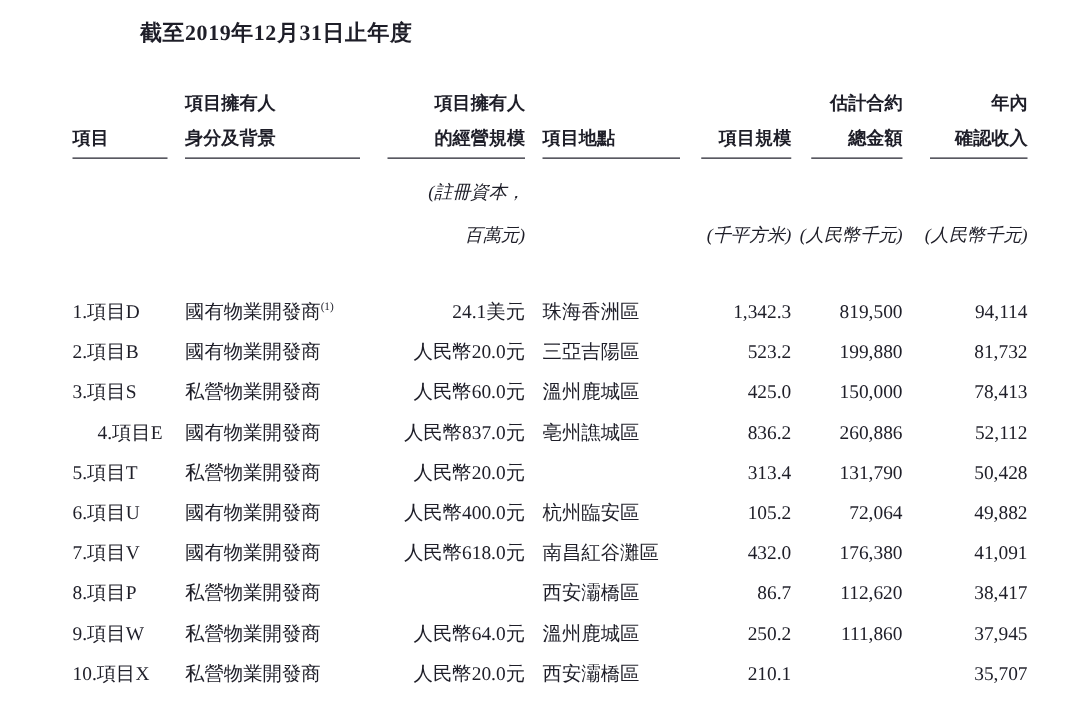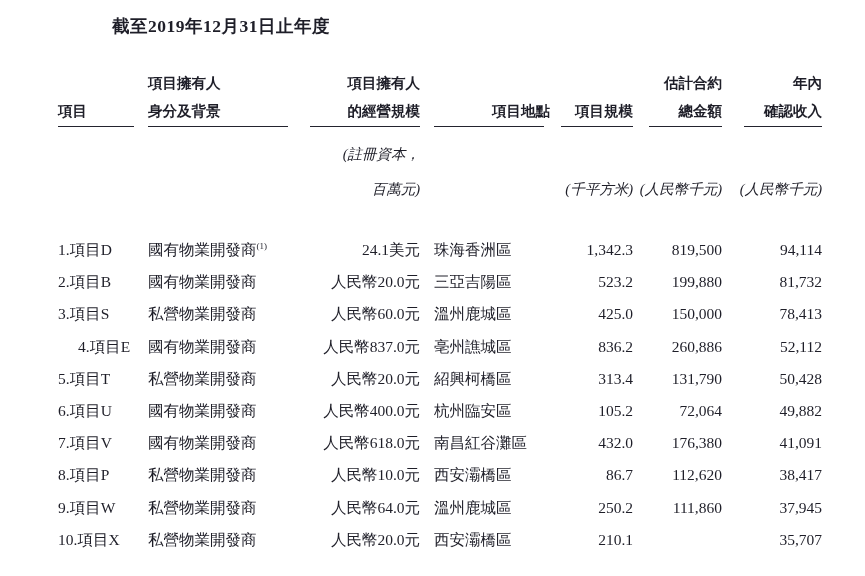--- a/index.html
+++ b/index.html
@@ -65,21 +65,21 @@
     letter-spacing:0;
   }
   
   .r1c2{grid-row:1;grid-column:2;}
   .r1c3{grid-row:1;grid-column:3;}
   .r1c6{grid-row:1;grid-column:6;}
   .r1c7{grid-row:1;grid-column:7;}
   .r2c1{grid-row:2;grid-column:1;}
   .r2c2{grid-row:2;grid-column:2;}
   .r2c3{grid-row:2;grid-column:3;}
-  .r2c4{grid-row:2;grid-column:4;text-align:right;}
+  .r2c4{grid-row:2;grid-column:4;}
   .r2c5{grid-row:2;grid-column:5;}
   .r2c6{grid-row:2;grid-column:6;}
   .r2c7{grid-row:2;grid-column:7;}
   .r4c3{grid-row:4;grid-column:3;}
   .r5c3{grid-row:5;grid-column:3;}
   .r5c5{grid-row:5;grid-column:5;}
   .r5c6{grid-row:5;grid-column:6;}
   .r5c7{grid-row:5;grid-column:7;}
 </style>
 </head>
@@ -142,41 +142,39 @@
       <div class="cell left" style="grid-area: 10 / 1; margin-left: 20px;"><span>4.</span><span>項目E</span></div>
       <div class="cell left" style="grid-area: 10 / 2;"><span>國有物業開發商</span></div>
       <div class="cell right" style="grid-area: 10 / 3;">人民幣837.0元</div>
       <div class="cell left c4pad" style="grid-area: 10 / 4;">亳州譙城區</div>
       <div class="cell right" style="grid-area: 10 / 5;">836.2</div>
       <div class="cell right" style="grid-area: 10 / 6;">260,886</div>
       <div class="cell right" style="grid-area: 10 / 7;">52,112</div>
       <div class="cell left" style="grid-area: 11 / 1;"><span>5.</span><span>項目T</span></div>
       <div class="cell left" style="grid-area: 11 / 2;"><span>私營物業開發商</span></div>
       <div class="cell right" style="grid-area: 11 / 3;">人民幣20.0元</div>
-      <div class="cell left c4pad" style="grid-area: 11 / 4;">紹興柯橋區</div>
       <div class="cell right" style="grid-area: 11 / 5;">313.4</div>
       <div class="cell right" style="grid-area: 11 / 6;">131,790</div>
       <div class="cell right" style="grid-area: 11 / 7;">50,428</div>
       <div class="cell left" style="grid-area: 12 / 1;"><span>6.</span><span>項目U</span></div>
       <div class="cell left" style="grid-area: 12 / 2;"><span>國有物業開發商</span></div>
       <div class="cell right" style="grid-area: 12 / 3;">人民幣400.0元</div>
       <div class="cell left c4pad" style="grid-area: 12 / 4;">杭州臨安區</div>
       <div class="cell right" style="grid-area: 12 / 5;">105.2</div>
       <div class="cell right" style="grid-area: 12 / 6;">72,064</div>
       <div class="cell right" style="grid-area: 12 / 7;">49,882</div>
       <div class="cell left" style="grid-area: 13 / 1;"><span>7.</span><span>項目V</span></div>
       <div class="cell left" style="grid-area: 13 / 2;"><span>國有物業開發商</span></div>
       <div class="cell right" style="grid-area: 13 / 3;">人民幣618.0元</div>
       <div class="cell left c4pad" style="grid-area: 13 / 4;">南昌紅谷灘區</div>
       <div class="cell right" style="grid-area: 13 / 5;">432.0</div>
       <div class="cell right" style="grid-area: 13 / 6;">176,380</div>
       <div class="cell right" style="grid-area: 13 / 7;">41,091</div>
       <div class="cell left" style="grid-area: 14 / 1;"><span>8.</span><span>項目P</span></div>
       <div class="cell left" style="grid-area: 14 / 2;"><span>私營物業開發商</span></div>
-      <div class="cell right" style="grid-area: 14 / 3;">人民幣10.0元</div>
       <div class="cell left c4pad" style="grid-area: 14 / 4;">西安灞橋區</div>
       <div class="cell right" style="grid-area: 14 / 5;">86.7</div>
       <div class="cell right" style="grid-area: 14 / 6;">112,620</div>
       <div class="cell right" style="grid-area: 14 / 7;">38,417</div>
       <div class="cell left" style="grid-area: 15 / 1;"><span>9.</span><span>項目W</span></div>
       <div class="cell left" style="grid-area: 15 / 2;"><span>私營物業開發商</span></div>
       <div class="cell right" style="grid-area: 15 / 3;">人民幣64.0元</div>
       <div class="cell left c4pad" style="grid-area: 15 / 4;">溫州鹿城區</div>
       <div class="cell right" style="grid-area: 15 / 5;">250.2</div>
       <div class="cell right" style="grid-area: 15 / 6;">111,860</div>

